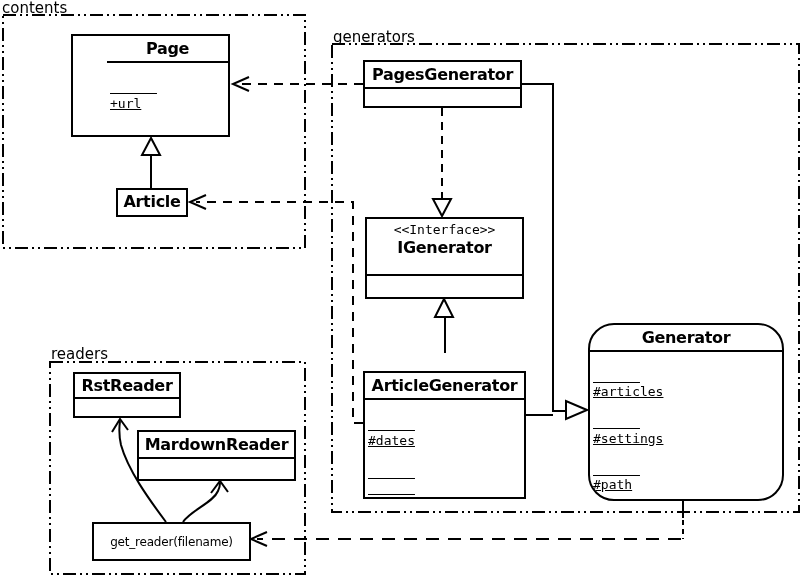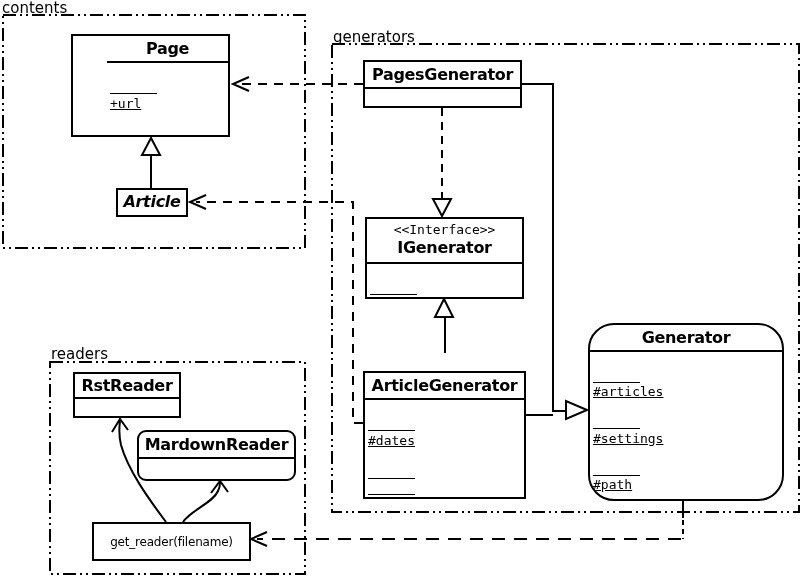--- a/index.html
+++ b/index.html
@@ -88,32 +88,32 @@
     <div class="title">Page</div>
     <div class="comp">
       <div>+url</div>
       
       
     </div>
 
   </div>
 
   <div class="box" style="left:116px;top:188px;width:72px;height:29px;">
-    <div class="title" style="line-height:21px;padding:1px 0;font-style:italic;">Article</div>
+    <div class="title" style="line-height:21px;padding:1px 0;">Article</div>
   </div>
 
   <div class="box" style="left:363px;top:60px;width:159px;height:48px;">
     <div class="title">PagesGenerator</div>
     <div class="comp">
       
     </div>
   </div>
 
   <div class="box" style="left:365px;top:217px;width:159px;height:82px;">
-    <div style="padding:3px 2px 4px;">
+    <div style="padding:3px 2px 16px;">
       <div class="stereotype">&lt;&lt;Interface&gt;&gt;</div>
       <div class="title" style="padding:0;">IGenerator</div>
     </div>
     <div class="comp">
       <div>+generate_context()</div>
       
     </div>
   </div>
 
   <div class="box" style="left:363px;top:371px;width:163px;height:128px;">
@@ -139,21 +139,21 @@
 
   </div>
 
   <div class="box" style="left:73px;top:372px;width:108px;height:46px;">
     <div class="title" style="padding:1px 2px;">RstReader</div>
     <div class="comp">
       
     </div>
   </div>
 
-  <div class="box" style="left:137px;top:430px;width:159px;height:51px;border-radius:9px;">
+  <div class="box" style="left:137px;top:430px;width:159px;height:51px;">
     <div class="title">MardownReader</div>
     <div class="comp">
       
     </div>
   </div>
 
   <div class="box plainbox" style="left:92px;top:522px;width:159px;height:39px;">get_reader(filename)</div>
 
 </div>
 

